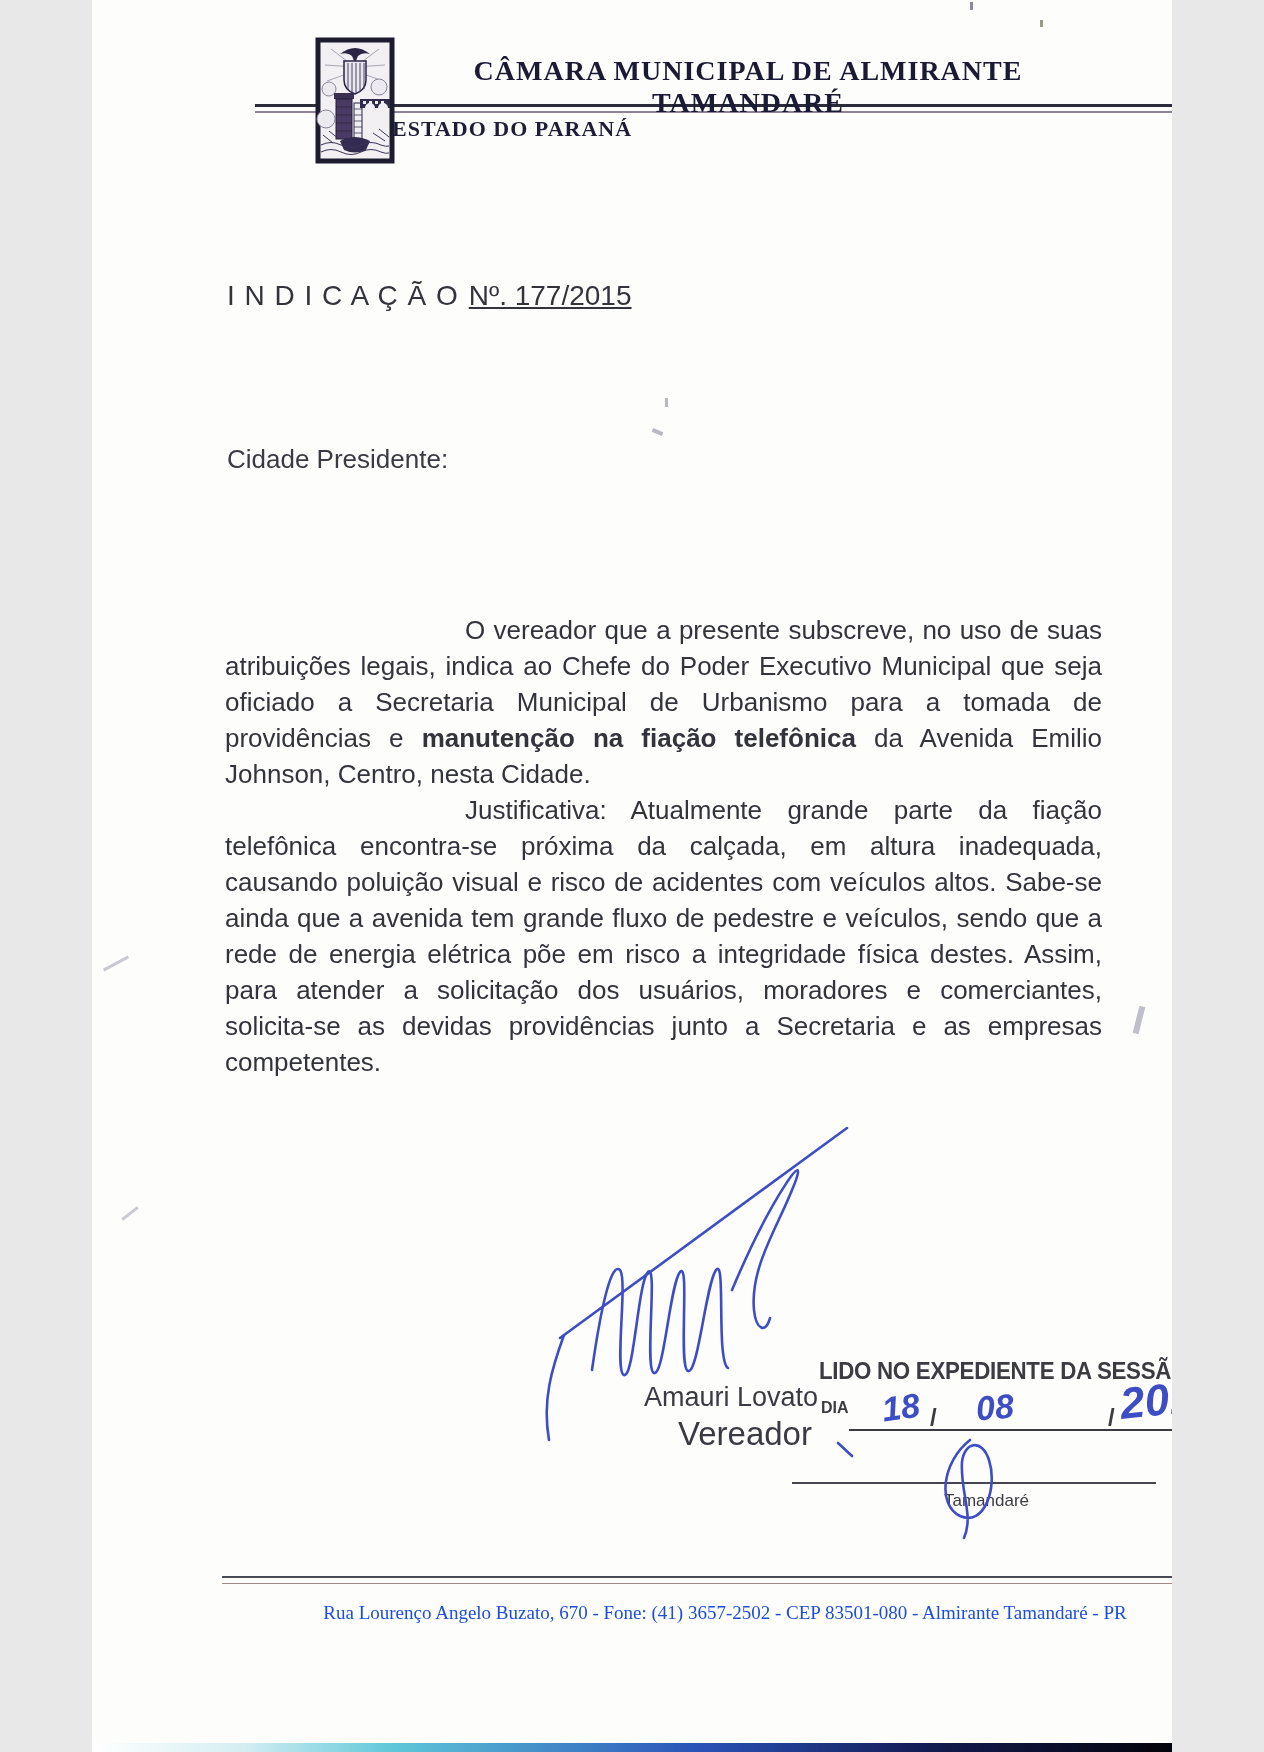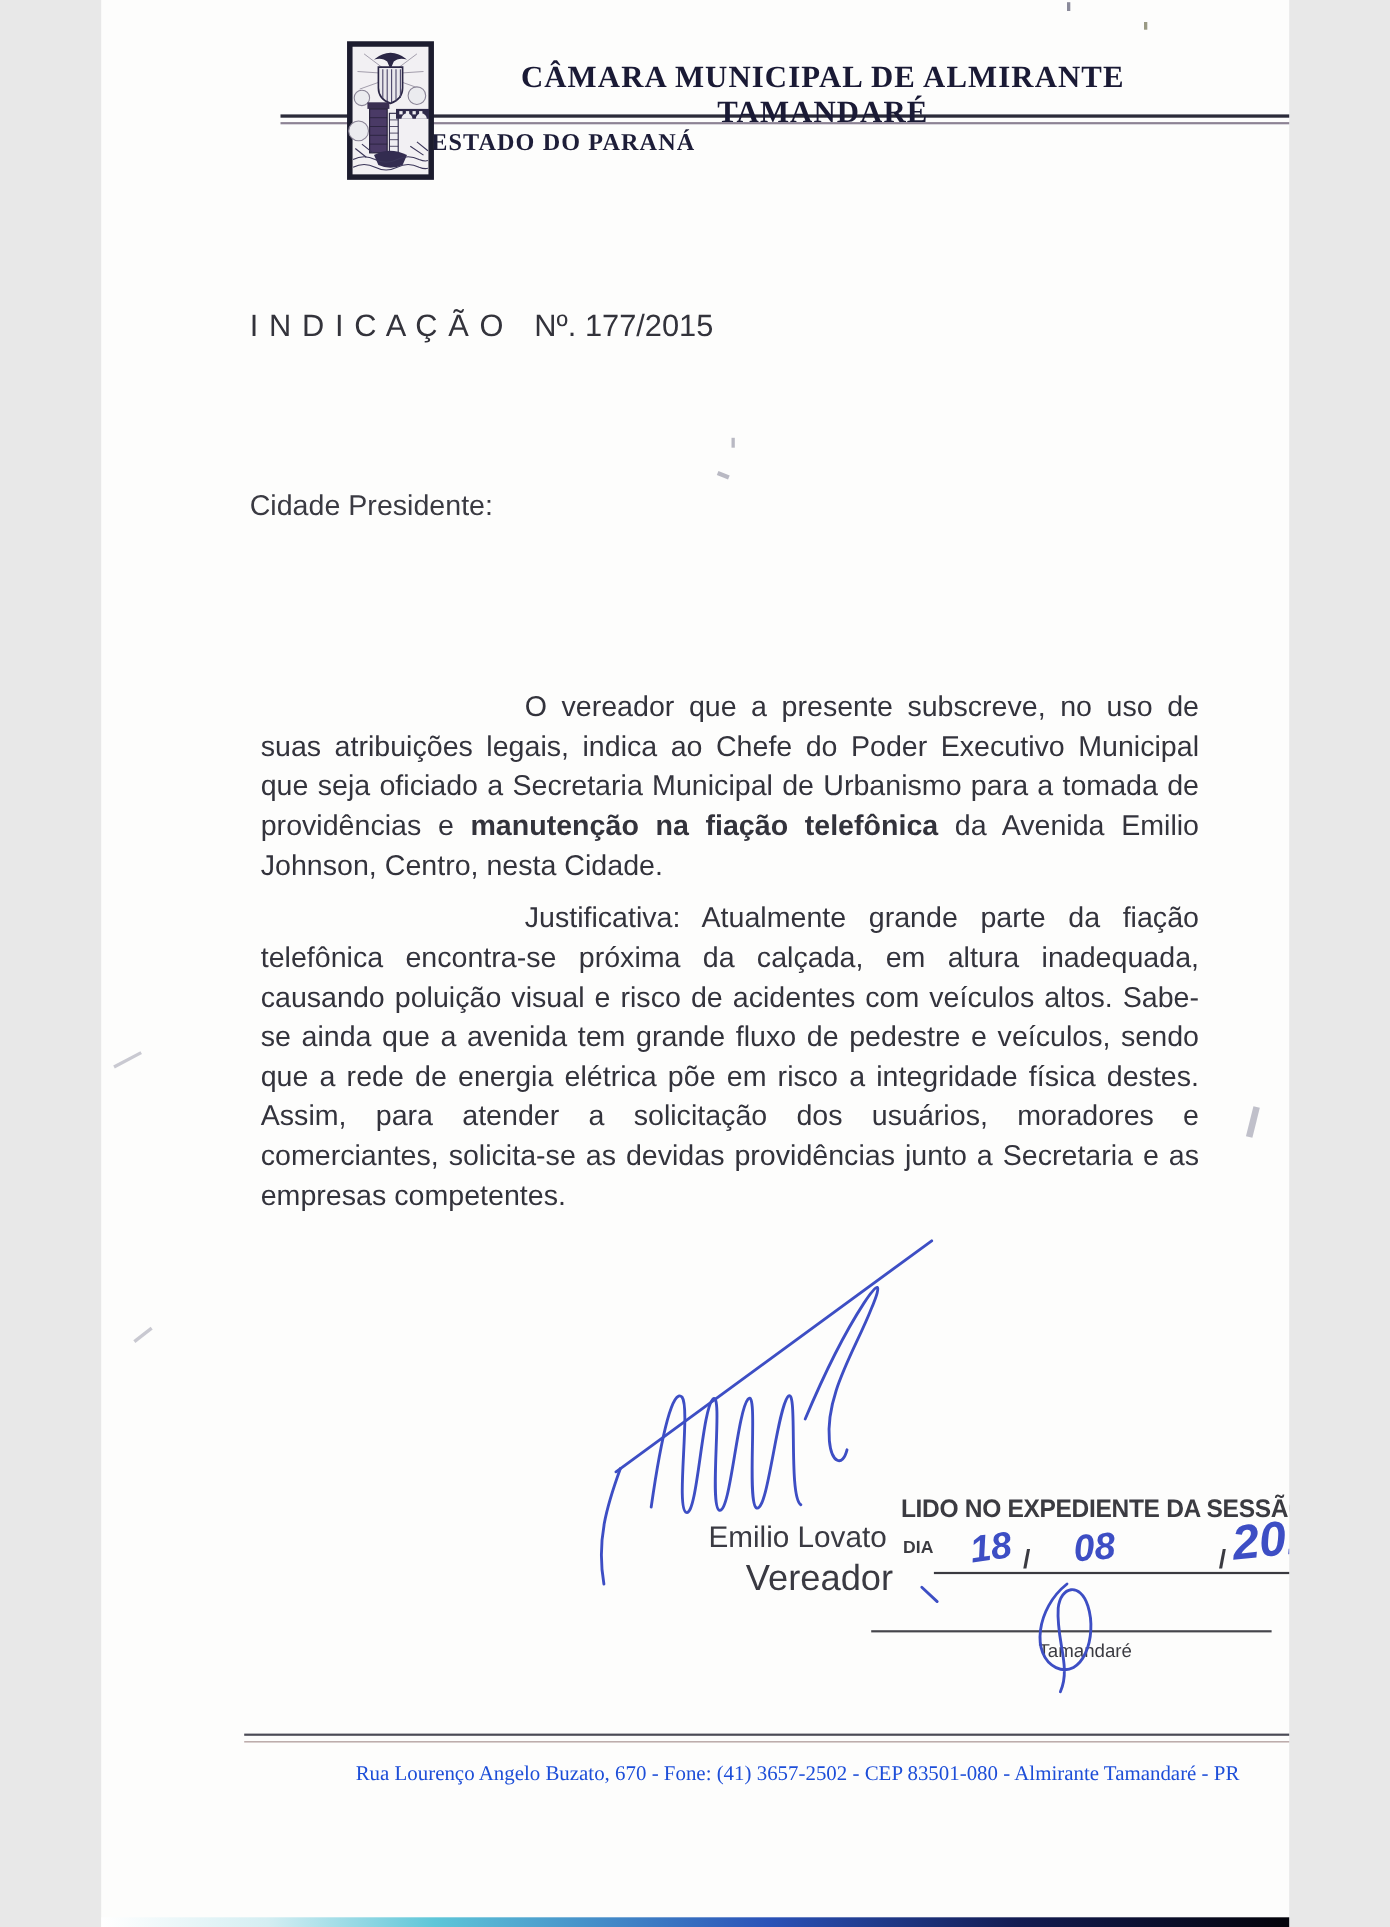--- a/index.html
+++ b/index.html
@@ -18,28 +18,28 @@
   .rule-top{left:163px;top:104px;width:988px;height:3px;background:#2b2b3a;}
   .rule-bot{left:163px;top:111px;width:988px;height:2px;background:#8d8394;}
   .state-name{
     left:300px;top:116px;width:712px;
     font-family:"Liberation Serif",serif;font-weight:bold;
     font-size:22px;letter-spacing:1px;color:#1d1d38;
   }
   .crest{left:223px;top:37px;}
   
   .doc-title{left:135px;top:280px;font-size:28px;letter-spacing:1px;color:#33333b;white-space:nowrap;}
-  .doc-title .num{margin-left:27px;letter-spacing:0;}
+  .doc-title .num{margin-left:10px;letter-spacing:0;text-decoration:underline;}
   .salutation{left:135px;top:444px;font-size:26px;color:#3a3a42;}
   
   .body-text{
     left:133px;top:612px;width:877px;
     font-size:26px;line-height:36px;text-align:justify;color:#33333c;
   }
-  .body-text p{margin:12px;text-indent:240px;}
+  .body-text p{margin:0;text-indent:240px;}
   .body-text .b{font-weight:bold;}
   
   .dateline{left:413px;top:1210px;font-size:26px;color:#36363e;}
   
   .signer-name{left:552px;top:1382px;font-size:27px;color:#3a3a42;}
   .signer-role{left:586px;top:1415px;font-size:33px;color:#3a3a42;}
   
   .stamp-line1{
     left:727px;top:1358px;width:420px;
     font-size:23px;font-weight:bold;color:#3b3b41;letter-spacing:-0.3px;
@@ -142,21 +142,21 @@
   </div>
 
   <div class="abs salutation">Cidade Presidente:</div>
 
   <div class="abs body-text">
     <p><span>O vereador que a presente subscreve, no uso de suas atribuições legais, indica ao Chefe do Poder Executivo Municipal que seja oficiado a Secretaria Municipal de Urbanismo para a tomada de providências e </span><span class="b">manutenção na fiação telefônica</span><span> da Avenida Emilio Johnson, Centro, nesta Cidade.</span></p>
     <p><span>Justificativa: Atualmente grande parte da fiação telefônica encontra-se próxima da calçada, em altura inadequada, causando poluição visual e risco de acidentes com veículos altos. Sabe-se ainda que a avenida tem grande fluxo de pedestre e veículos, sendo que a rede de energia elétrica põe em risco a integridade física destes. Assim, para atender a solicitação dos usuários, moradores e comerciantes, solicita-se as devidas providências junto a Secretaria e as empresas competentes.</span></p>
   </div>
 
 
-  <div class="abs signer-name">Emilio Lovato</div>
+  <div class="abs signer-name">Amauri Lovato</div>
   <div class="abs signer-role">Vereador</div>
 
   <div class="abs stamp-line1">LIDO NO EXPEDIENTE DA SESSÃO DO</div>
   <div class="abs stamp-dia">DIA</div>
   <div class="abs stamp-rule"></div>
   <div class="abs stamp-slash slash1">/</div>
   <div class="abs stamp-slash slash2">/</div>
   <div class="abs hand hand-day">18</div>
   <div class="abs hand hand-month">08</div>
   <div class="abs hand hand-year">2015</div>

